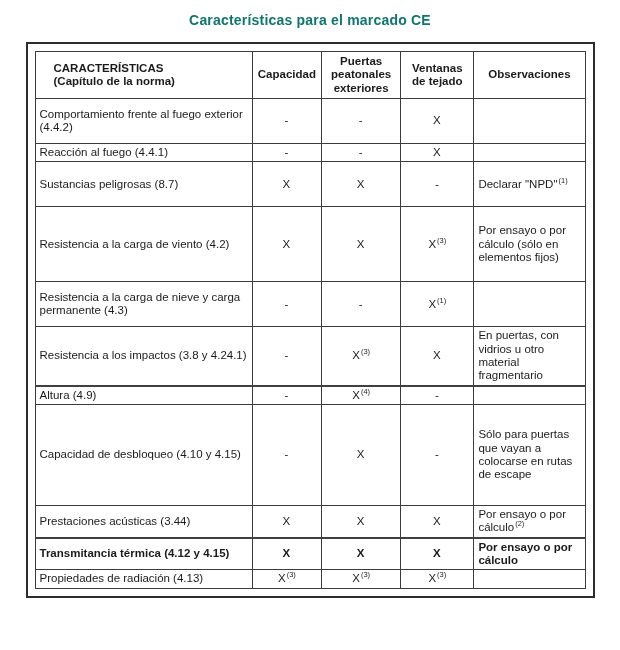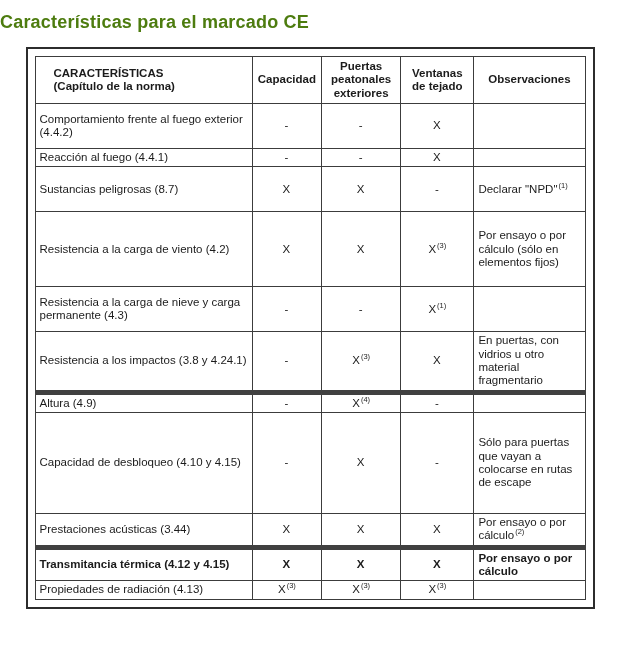--- a/index.html
+++ b/index.html
@@ -2,24 +2,24 @@
 <html><head>
 <meta charset="utf-8">
 <style>
   html,body{margin:0;padding:0;background:#ffffff;}
   body{
     width:620px;height:650px;overflow:hidden;
     font-family:"Liberation Sans",sans-serif;
     color:#1b1b1b;
   }
   .page-title{
-    text-align:left;
-    font-size:18px;
+    text-align:center;
+    font-size:14px;
     font-weight:bold;
-    color:#4d7c0f;
+    color:#0f766e;
     margin:12px 0 14px 0;
     letter-spacing:0.2px;
   }
   .frame{
     width:551px;
     margin:0 auto;
     border:2px solid #2c2c2c;
     padding:7px;
     background:#ffffff;
   }
@@ -62,21 +62,21 @@
   td.obs{
     text-align:left;
     vertical-align:top;
     padding-left:5px;
   }
   sup{
     font-size:7.5px;
     line-height:0;
     margin-left:1px;
   }
-  tr.thick-top td{border-top:5px solid #404040;}
+  tr.thick-top td{border-top:2px solid #404040;}
   tr.bold-row td{font-weight:bold;}
   tr.r-tall td{height:70px;}
   tr.r-xtall td{height:96px;}
   tr.r-med td{height:40px;}
   tr.r-sm td{height:26px;}
 </style>
 </head>
 <body>
 
 <h1 class="page-title">Características para el marcado CE</h1>

